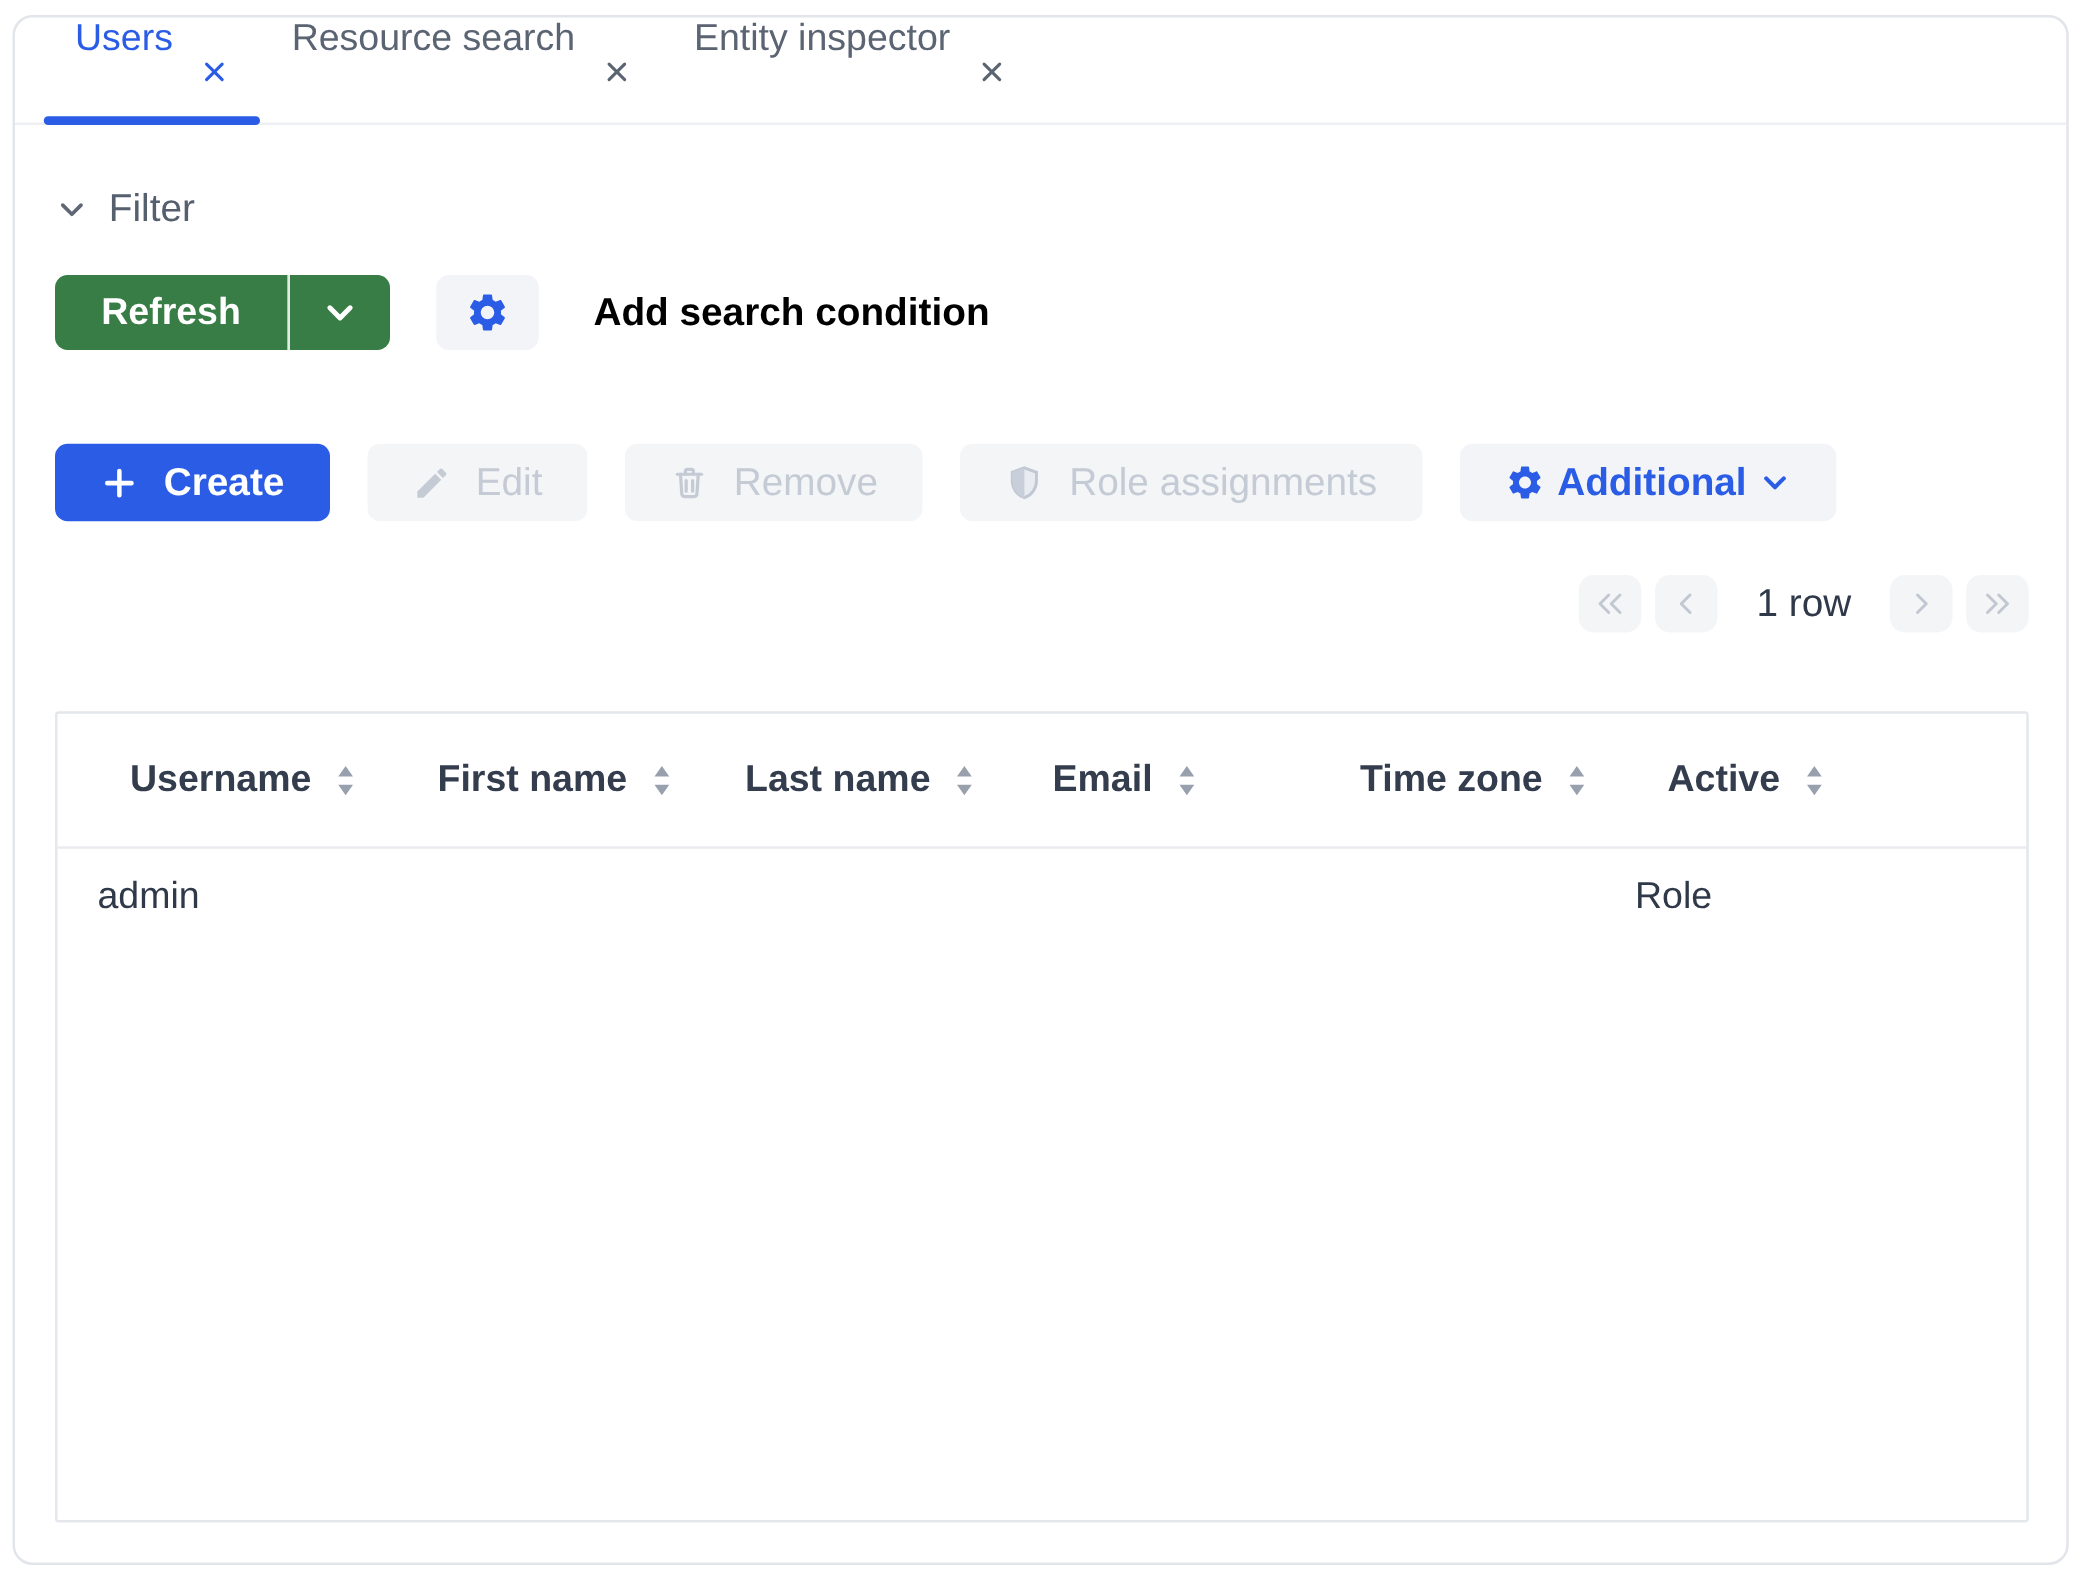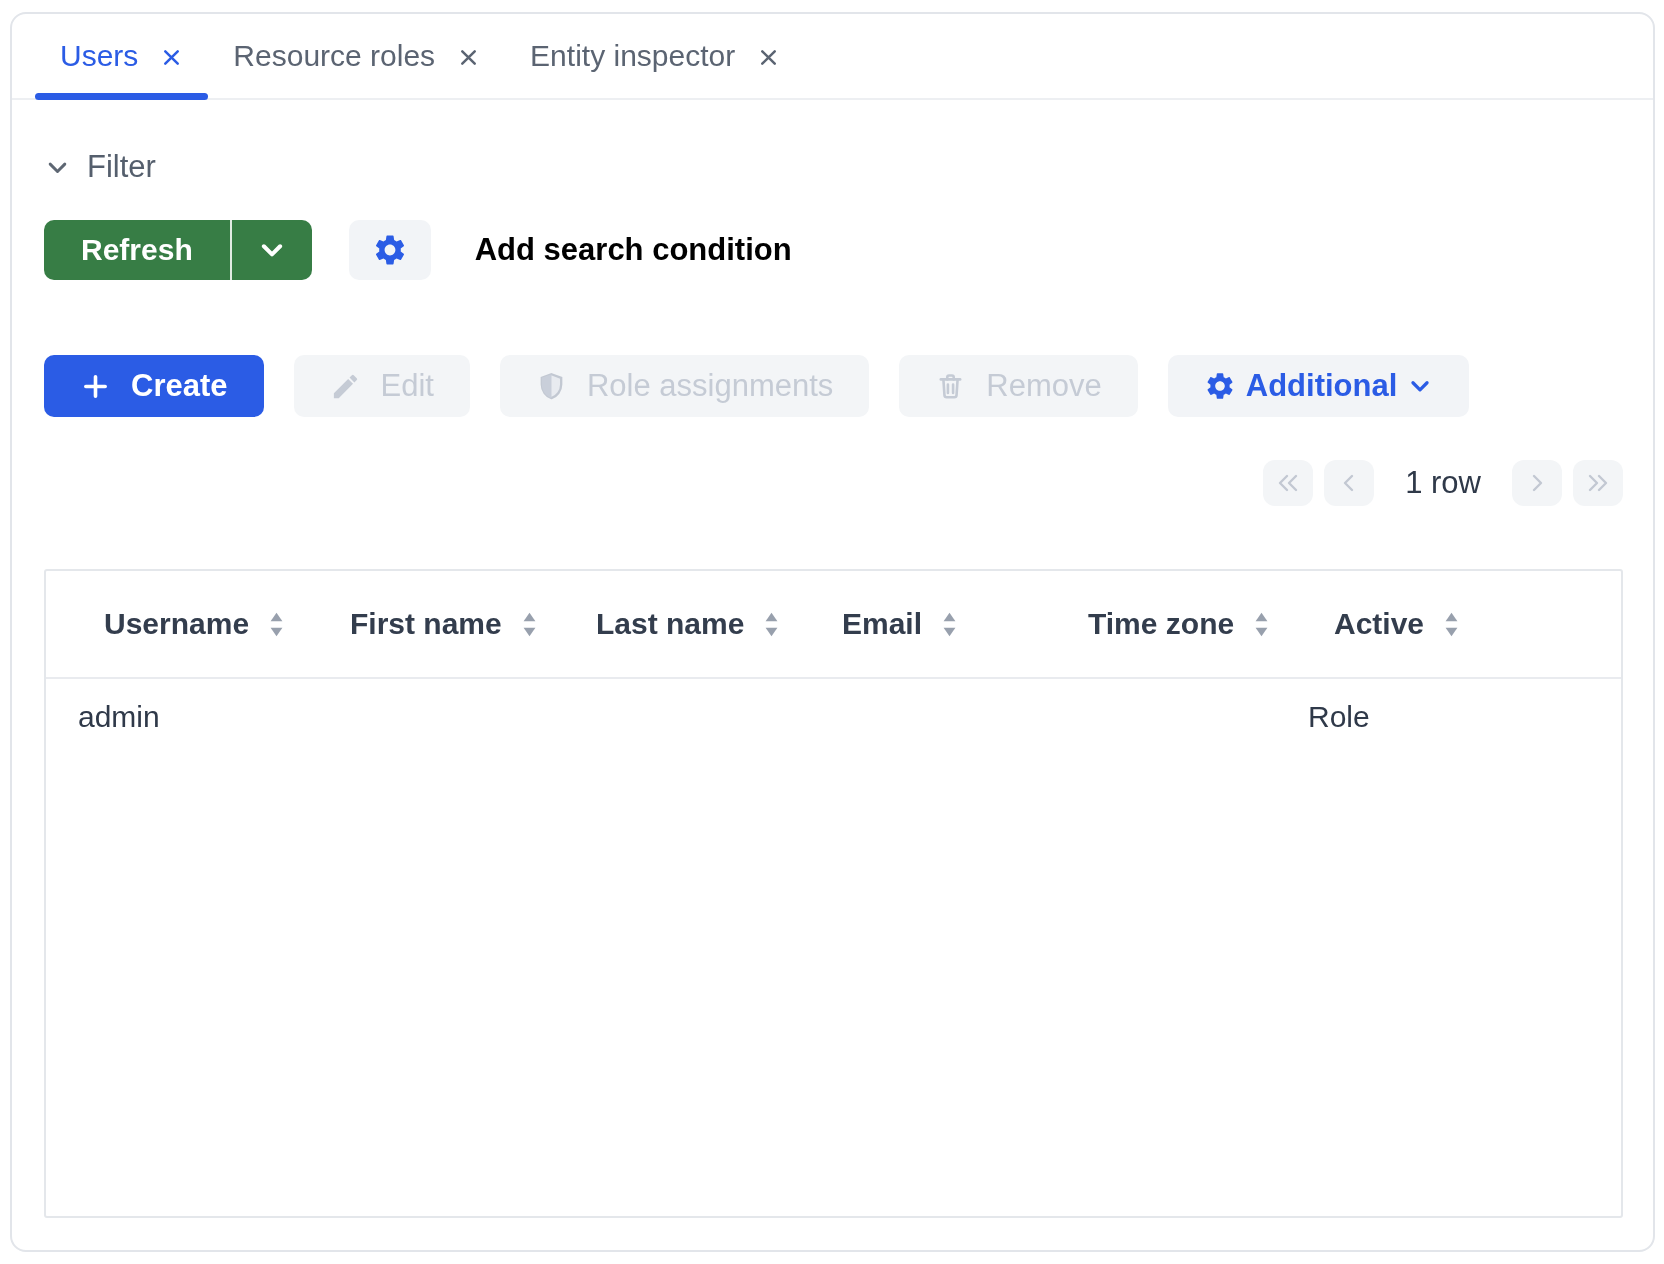--- a/index.html
+++ b/index.html
@@ -23,21 +23,20 @@
   .tabbar {
     height: 86px;
     display: flex;
     align-items: stretch;
     padding-left: 23px;
     border-bottom: 2px solid #EDEFF2;
   }
   .tab {
     position: relative;
     display: flex;
-    align-items: center;
     gap: 22px;
     padding: 0 25px;
     font-size: 30px;
     color: #5B6472;
     cursor: pointer;
     white-space: nowrap;
   }
   .tab.active { color: #2B5CE5; }
   .tab.active::after {
     content: "";
@@ -182,21 +181,21 @@
   <div class="tabbar">
     <div class="tab active">
       <span>Users</span>
       <span class="tab-close">
         <svg width="23" height="23" viewBox="0 0 24 24">
             <path d="M5.5 5.5l13 13M18.5 5.5l-13 13" stroke="currentColor" stroke-width="2.6" stroke-linecap="round" fill="none"></path>
           </svg>
       </span>
     </div>
     <div class="tab">
-      <span>Resource roles</span>
+      <span>Resource search</span>
       <span class="tab-close">
         <svg width="23" height="23" viewBox="0 0 24 24">
             <path d="M5.5 5.5l13 13M18.5 5.5l-13 13" stroke="currentColor" stroke-width="2.6" stroke-linecap="round" fill="none"></path>
           </svg>
       </span>
     </div>
     <div class="tab">
       <span>Entity inspector</span>
       <span class="tab-close">
         <svg width="23" height="23" viewBox="0 0 24 24">
@@ -253,37 +252,37 @@
       <button class="btn btn-disabled" aria-disabled="true">
         <span>
           <svg width="31" height="31" viewBox="0 0 24 24">
               <path fill="currentColor" d="M3 17.25V21h3.75L17.81 9.94l-3.75-3.75L3 17.25zM20.71 7.04a.996.996 0 0 0 0-1.41l-2.34-2.34a.996.996 0 0 0-1.41 0l-1.83 1.83 3.75 3.75 1.83-1.83z"></path>
             </svg>
         </span>
         <span>Edit</span>
       </button>
       <button class="btn btn-disabled" aria-disabled="true">
         <span>
-          <svg width="31" height="31" viewBox="0 0 24 24">
-              <path d="M12 2.5l7.5 2.8v5.2c0 4.8-3.2 9.2-7.5 10.5-4.3-1.3-7.5-5.7-7.5-10.5V5.3L12 2.5z" fill="#E8EBF0" stroke="#C2C8D2" stroke-width="1.8"></path>
-              <path d="M12 2.5L4.5 5.3v5.2c0 4.8 3.2 9.2 7.5 10.5V2.5z" fill="#C9CFDA"></path>
-            </svg>
-        </span>
-        <span>Role assignments</span>
-      </button>
-      <button class="btn btn-disabled" aria-disabled="true">
-        <span>
           <svg width="31" height="31" viewBox="0 0 24 24" fill="none" stroke="currentColor" stroke-width="2" stroke-linecap="round" stroke-linejoin="round">
               <path d="M4.5 6.5h15"></path>
               <path d="M9.5 6.5V4.8c0-.72.58-1.3 1.3-1.3h2.4c.72 0 1.3.58 1.3 1.3v1.7"></path>
               <path d="M6.5 6.5l.82 12.2c.06.9.81 1.6 1.71 1.6h5.94c.9 0 1.65-.7 1.71-1.6l.82-12.2"></path>
               <path d="M10 10.5V17M14 10.5V17"></path>
             </svg>
         </span>
         <span>Remove</span>
+      </button>
+      <button class="btn btn-disabled" aria-disabled="true">
+        <span>
+          <svg width="31" height="31" viewBox="0 0 24 24">
+              <path d="M12 2.5l7.5 2.8v5.2c0 4.8-3.2 9.2-7.5 10.5-4.3-1.3-7.5-5.7-7.5-10.5V5.3L12 2.5z" fill="#E8EBF0" stroke="#C2C8D2" stroke-width="1.8"></path>
+              <path d="M12 2.5L4.5 5.3v5.2c0 4.8 3.2 9.2 7.5 10.5V2.5z" fill="#C9CFDA"></path>
+            </svg>
+        </span>
+        <span>Role assignments</span>
       </button>
       <button class="btn btn-additional">
         <span>
           <svg width="32" height="32" viewBox="0 0 24 24">
               <path fill="currentColor" d="M19.14 12.94c.04-.3.06-.61.06-.94 0-.32-.02-.64-.07-.94l2.03-1.58c.18-.14.23-.41.12-.61l-1.92-3.32c-.12-.22-.37-.29-.59-.22l-2.39.96c-.5-.38-1.03-.7-1.62-.94L14.4 2.81c-.04-.24-.24-.41-.48-.41h-3.84c-.24 0-.43.17-.47.41L9.25 5.35c-.59.24-1.13.57-1.62.94l-2.39-.96c-.22-.08-.47 0-.59.22L2.74 8.87c-.12.21-.08.47.12.61l2.03 1.58c-.05.3-.09.63-.09.94s.02.64.07.94l-2.03 1.58c-.18.14-.23.41-.12.61l1.92 3.32c.12.22.37.29.59.22l2.39-.96c.5.38 1.03.7 1.62.94l.36 2.54c.05.24.24.41.48.41h3.84c.24 0 .44-.17.47-.41l.36-2.54c.59-.24 1.13-.56 1.62-.94l2.39.96c.22.08.47 0 .59-.22l1.92-3.32c.12-.22.07-.47-.12-.61l-2.01-1.58zM12 15.6c-1.98 0-3.6-1.62-3.6-3.6s1.62-3.6 3.6-3.6 3.6 1.62 3.6 3.6-1.62 3.6-3.6 3.6z"></path>
             </svg>
         </span>
         <span>Additional</span>
         <span>
           <svg width="26" height="26" viewBox="0 0 24 24">

